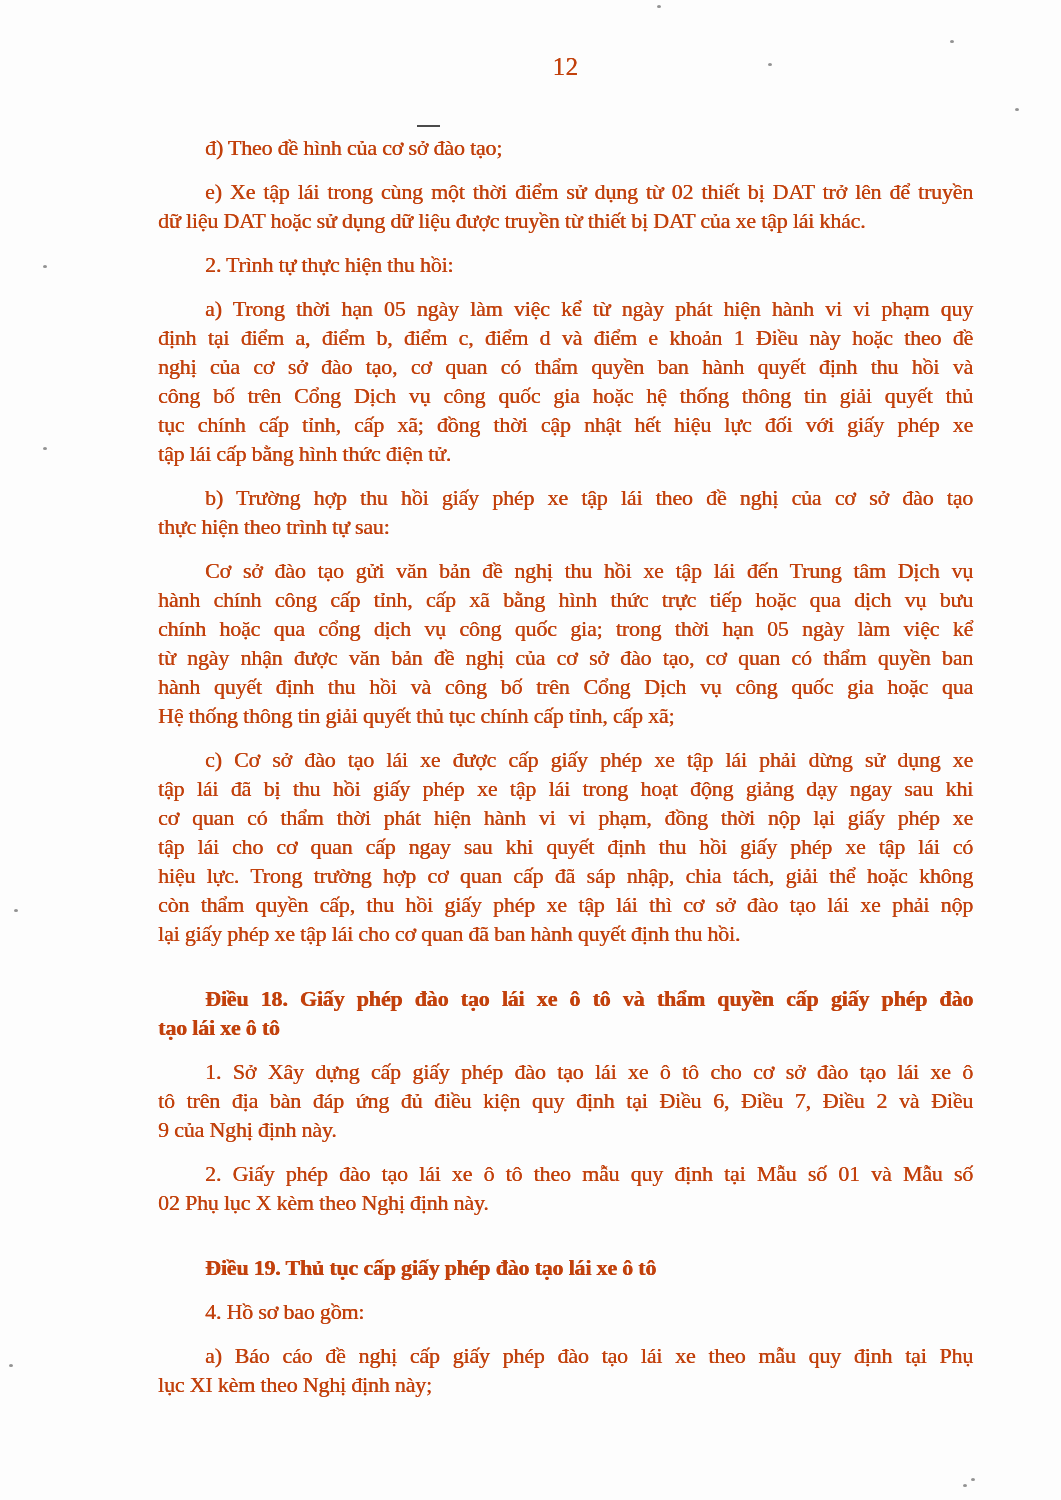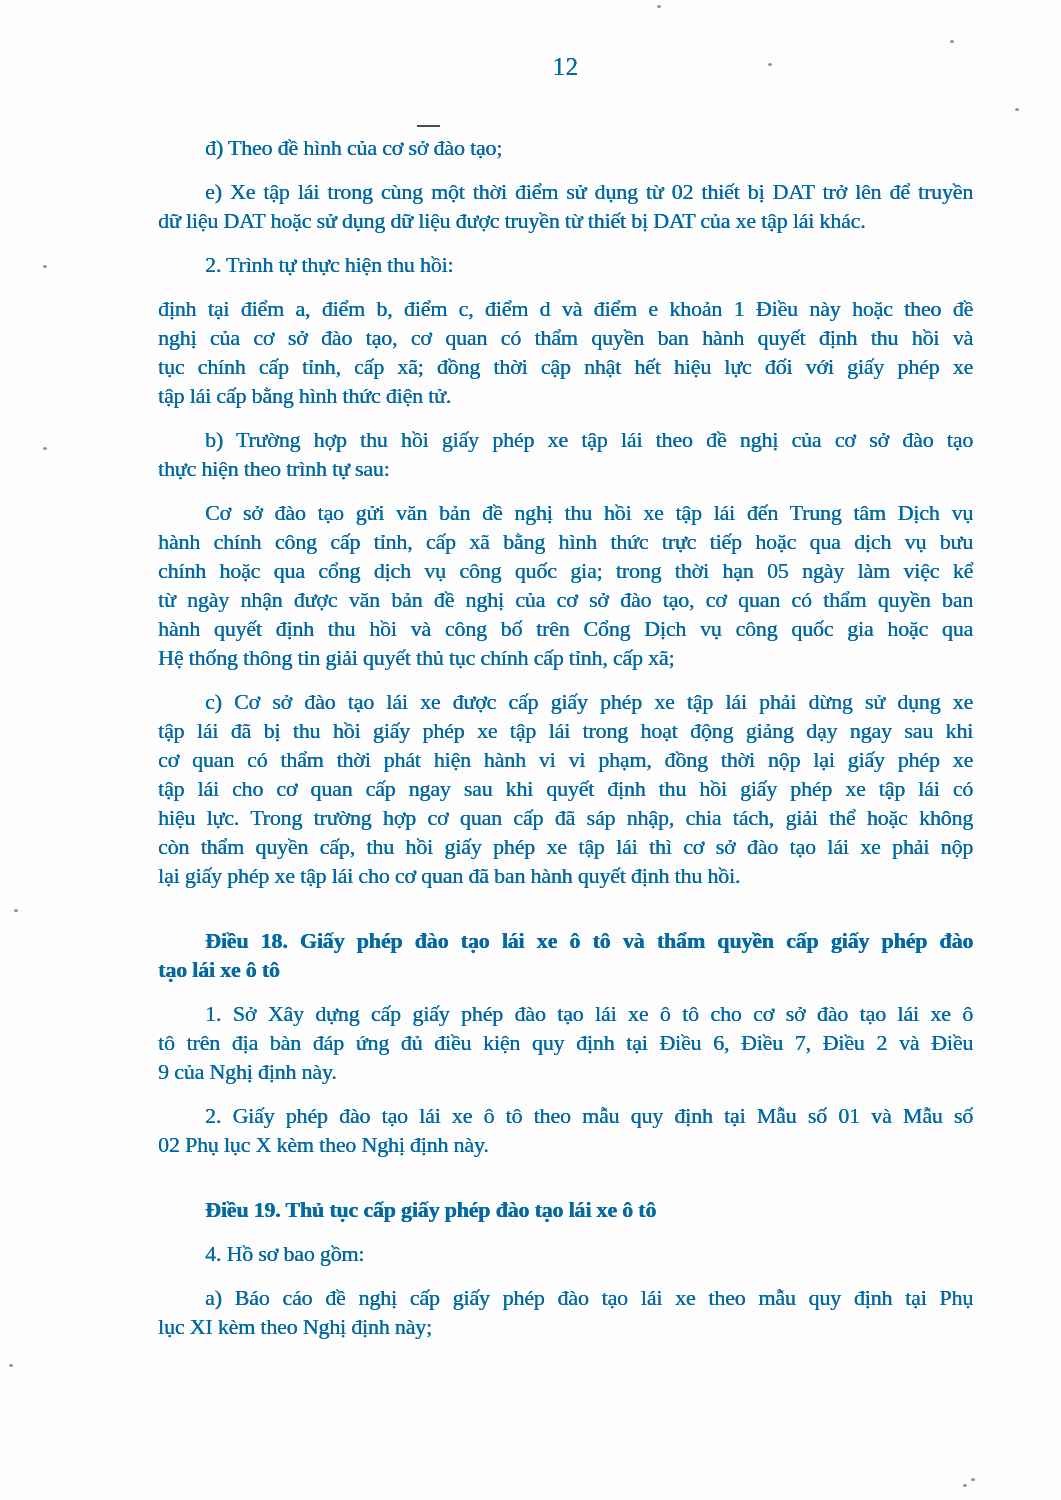--- a/index.html
+++ b/index.html
@@ -2,21 +2,21 @@
 <html><head>
 <meta charset="utf-8">
 <style>
   html, body { margin: 0; padding: 0; background: #e8e8e8; }
   .page {
     position: relative;
     width: 1061px;
     height: 1500px;
     background: #fdfdfd;
     font-family: "Liberation Serif", "DejaVu Serif", serif;
-    color: #0369a1;
+    color: #c2410c;
     overflow: hidden;
     margin: 0 auto;
   }
   .page-number {
     position: absolute;
     top: 53px;
     left: 158px;
     width: 815px;
     text-align: center;
     font-size: 25px;
@@ -81,22 +81,24 @@
         <div class="line first last">đ) Theo đề hình của cơ sở đào tạo;</div>
       </div>
       <div class="para">
         <div class="line first">e) Xe tập lái trong cùng một thời điểm sử dụng từ 02 thiết bị DAT trở lên để truyền</div>
         <div class="line last">dữ liệu DAT hoặc sử dụng dữ liệu được truyền từ thiết bị DAT của xe tập lái khác.</div>
       </div>
       <div class="para">
         <div class="line first last">2. Trình tự thực hiện thu hồi:</div>
       </div>
       <div class="para">
+        <div class="line first">a) Trong thời hạn 05 ngày làm việc kể từ ngày phát hiện hành vi vi phạm quy</div>
         <div class="line">định tại điểm a, điểm b, điểm c, điểm d và điểm e khoản 1 Điều này hoặc theo đề</div>
         <div class="line">nghị của cơ sở đào tạo, cơ quan có thẩm quyền ban hành quyết định thu hồi và</div>
+        <div class="line">công bố trên Cổng Dịch vụ công quốc gia hoặc hệ thống thông tin giải quyết thủ</div>
         <div class="line">tục chính cấp tỉnh, cấp xã; đồng thời cập nhật hết hiệu lực đối với giấy phép xe</div>
         <div class="line last">tập lái cấp bằng hình thức điện tử.</div>
       </div>
       <div class="para">
         <div class="line first">b) Trường hợp thu hồi giấy phép xe tập lái theo đề nghị của cơ sở đào tạo</div>
         <div class="line last">thực hiện theo trình tự sau:</div>
       </div>
       <div class="para">
         <div class="line first">Cơ sở đào tạo gửi văn bản đề nghị thu hồi xe tập lái đến Trung tâm Dịch vụ</div>
         <div class="line">hành chính công cấp tỉnh, cấp xã bằng hình thức trực tiếp hoặc qua dịch vụ bưu</div>

